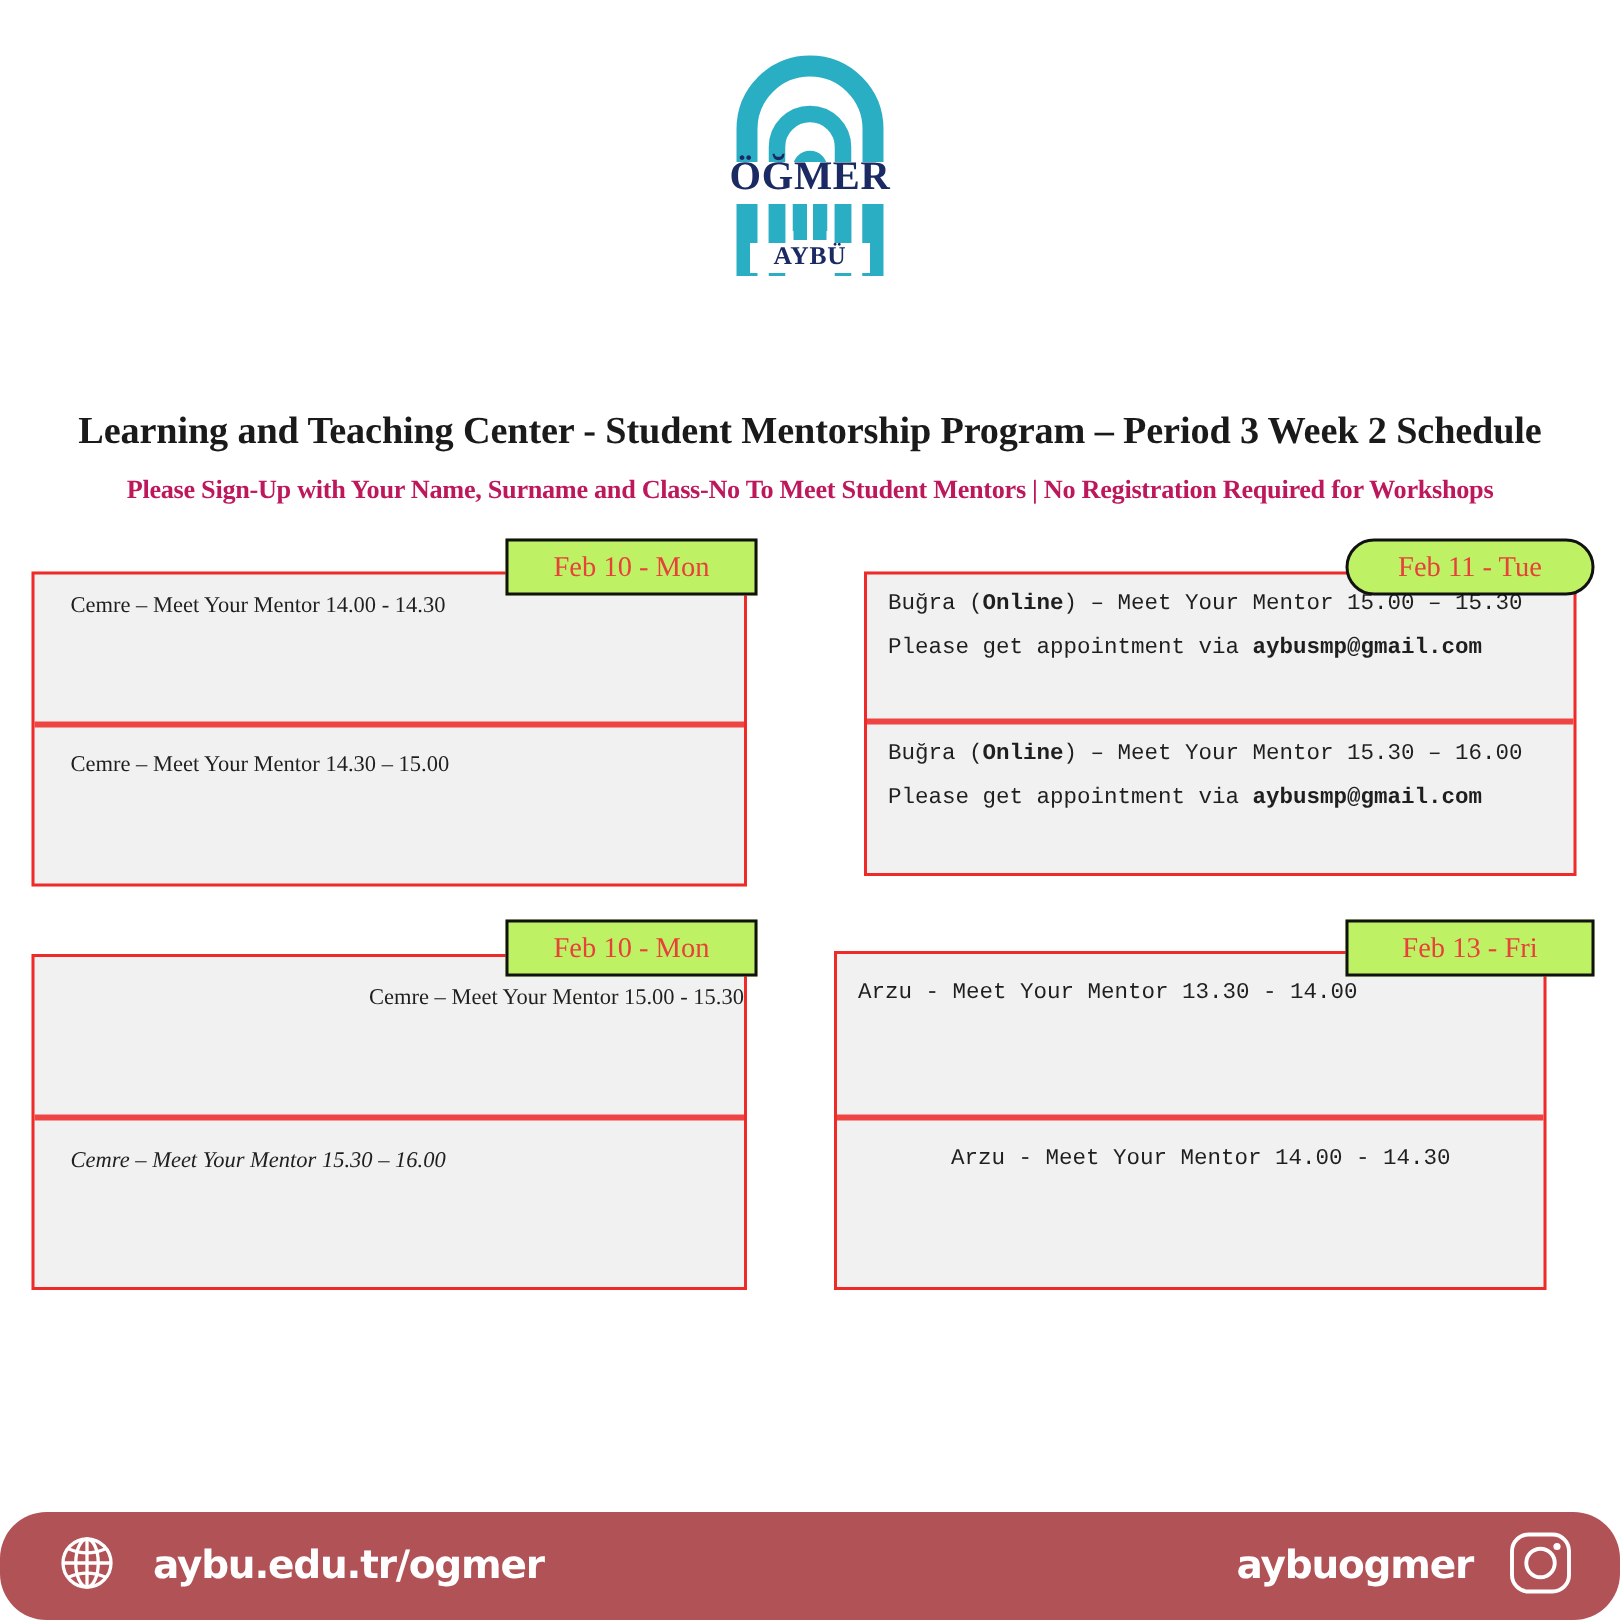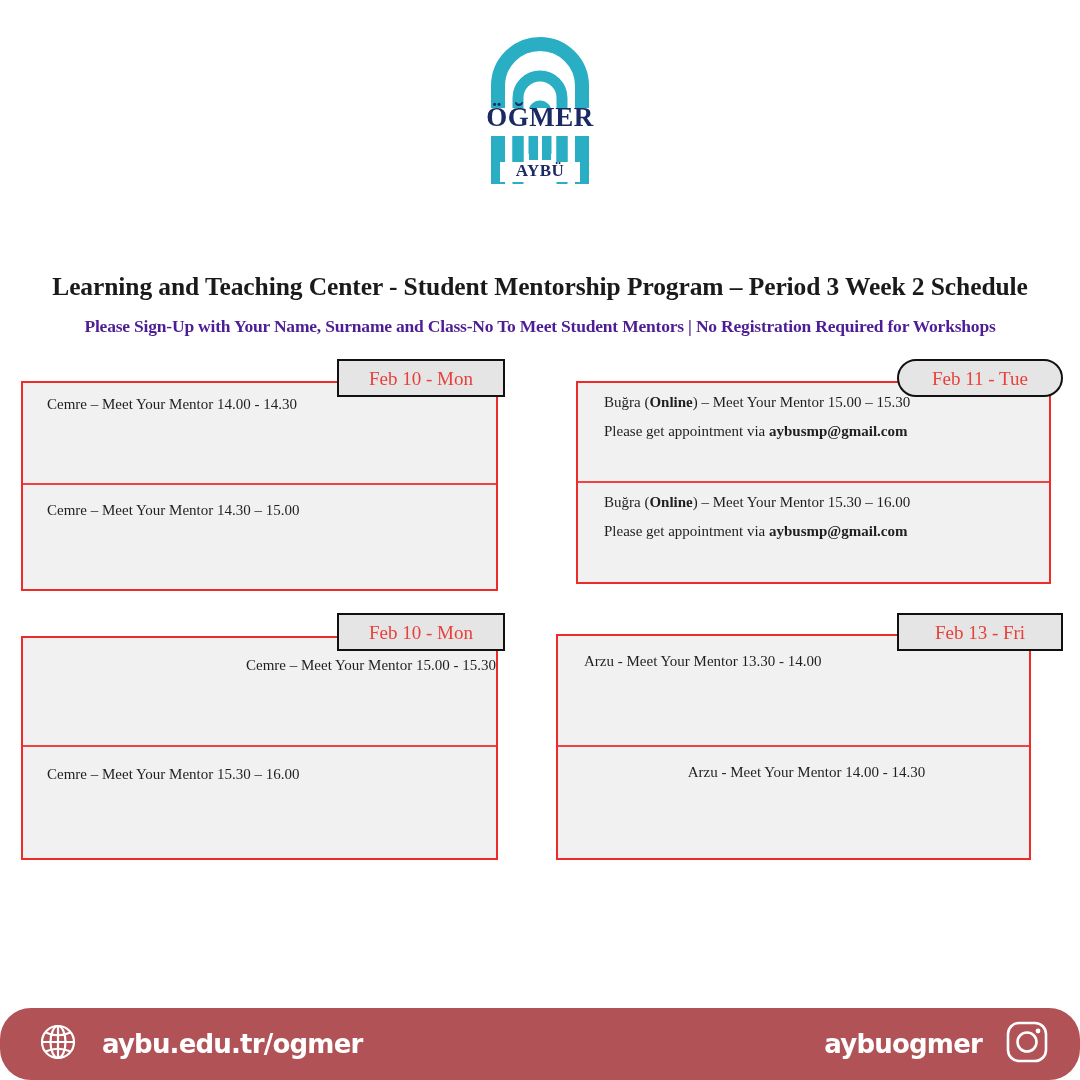--- a/index.html
+++ b/index.html
@@ -78,48 +78,48 @@
     letter-spacing: -0.1px;
   }
   #title-sub {
     position: absolute;
     left: 0;
     top: 316px;
     width: 1080px;
     text-align: center;
     font-size: 17.5px;
     font-weight: bold;
-    color: #4c1d95;
+    color: #be185d;
     letter-spacing: -0.2px;
   }
 
   
   .card {
     position: absolute;
     background: #f1f1f1;
     border: 2px solid #ee2b29;
     box-sizing: border-box;
   }
   .card-row {
     box-sizing: border-box;
     padding: 14px 0 0 24px;
   }
-  .card-row.first { border-bottom: 2px solid #ef4444; }
+  .card-row.first { border-bottom: 4px solid #ef4444; }
   .entry-line {
     font-size: 15px;
     color: #1f1f1f;
     line-height: 1.05;
     margin: 0 0 13px 0;
     white-space: nowrap;
   }
   .entry-line b { font-weight: bold; }
 
   .date-tag {
     position: absolute;
-    background: #e5e5e5;
+    background: #bef264;
     border: 2px solid #111111;
     box-sizing: border-box;
     color: #e8413a;
     font-size: 19px;
     font-weight: normal;
     text-align: center;
     line-height: 1;
     display: flex;
     align-items: center;
     justify-content: center;
@@ -130,31 +130,31 @@
   #card-1 { left: 21px;  top: 381px; width: 477px; height: 210px; }
   #card-2 { left: 576px; top: 381px; width: 475px; height: 203px; }
   #card-3 { left: 21px;  top: 636px; width: 477px; height: 224px; }
   #card-4 { left: 556px; top: 634px; width: 475px; height: 226px; }
 
   #card-1 .card-row.first { height: 102px; }
   #card-1 .card-row.second { height: 104px; }
   #card-2 .card-row.first { height: 100px; }
   #card-2 .card-row.second { height: 99px; }
   #card-3 .card-row.first { height: 109px; text-align: right; }
-  #card-3 .card-row.second { height: 90px; }
+  #card-3 .card-row.second { height: 90px; font-style: italic; }
   #card-4 .card-row.first { height: 111px; }
   #card-4 .card-row.second { height: 111px; text-align: center; }
 
   #tag-1 { left: 337px; top: 359px; width: 168px; height: 38px; }
   #tag-2 { left: 897px; top: 359px; width: 166px; height: 38px; border-radius: 19px; }
   #tag-3 { left: 337px; top: 613px; width: 168px; height: 38px; }
   #tag-4 { left: 897px; top: 613px; width: 166px; height: 38px; }
 
   
-  #card-2 .card-row, #card-4 .card-row { padding-left: 26px; }
+  #card-2 .card-row, #card-4 .card-row { padding-left: 14px; font-family: Liberation Mono, monospace; }
   #card-2 .card-row { padding-top: 12px; }
   #card-4 .card-row { padding-top: 18px; }
   #card-3 .card-row { padding-top: 20px; }
   #card-1 .card-row.second { padding-top: 18px; }
 
   
   #footer-bar {
     position: absolute;
     left: 0;
     bottom: 0;

